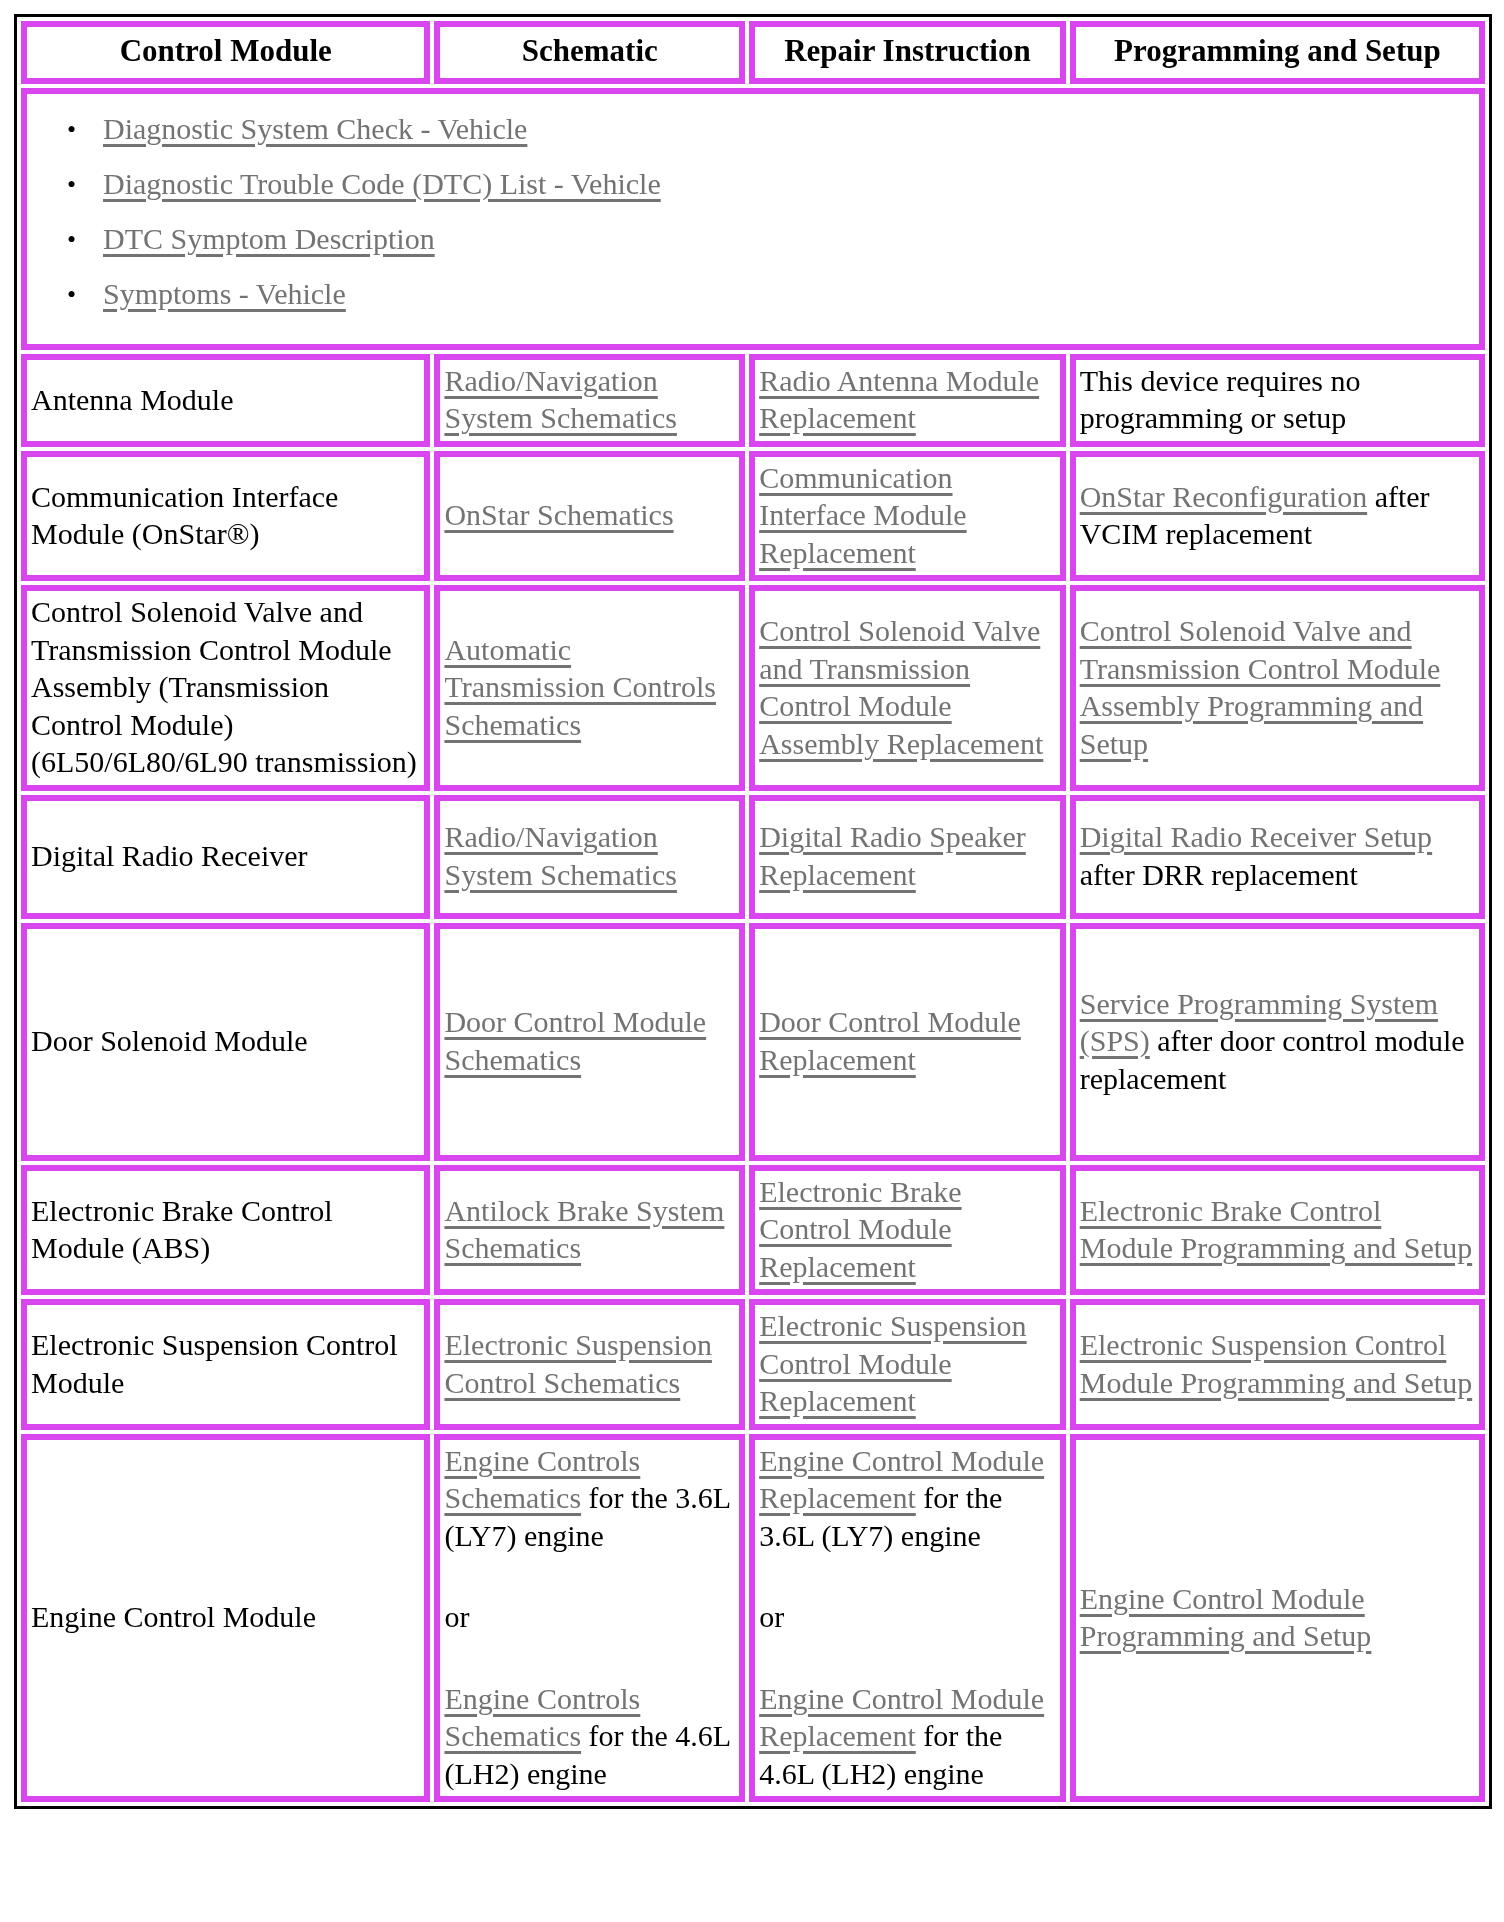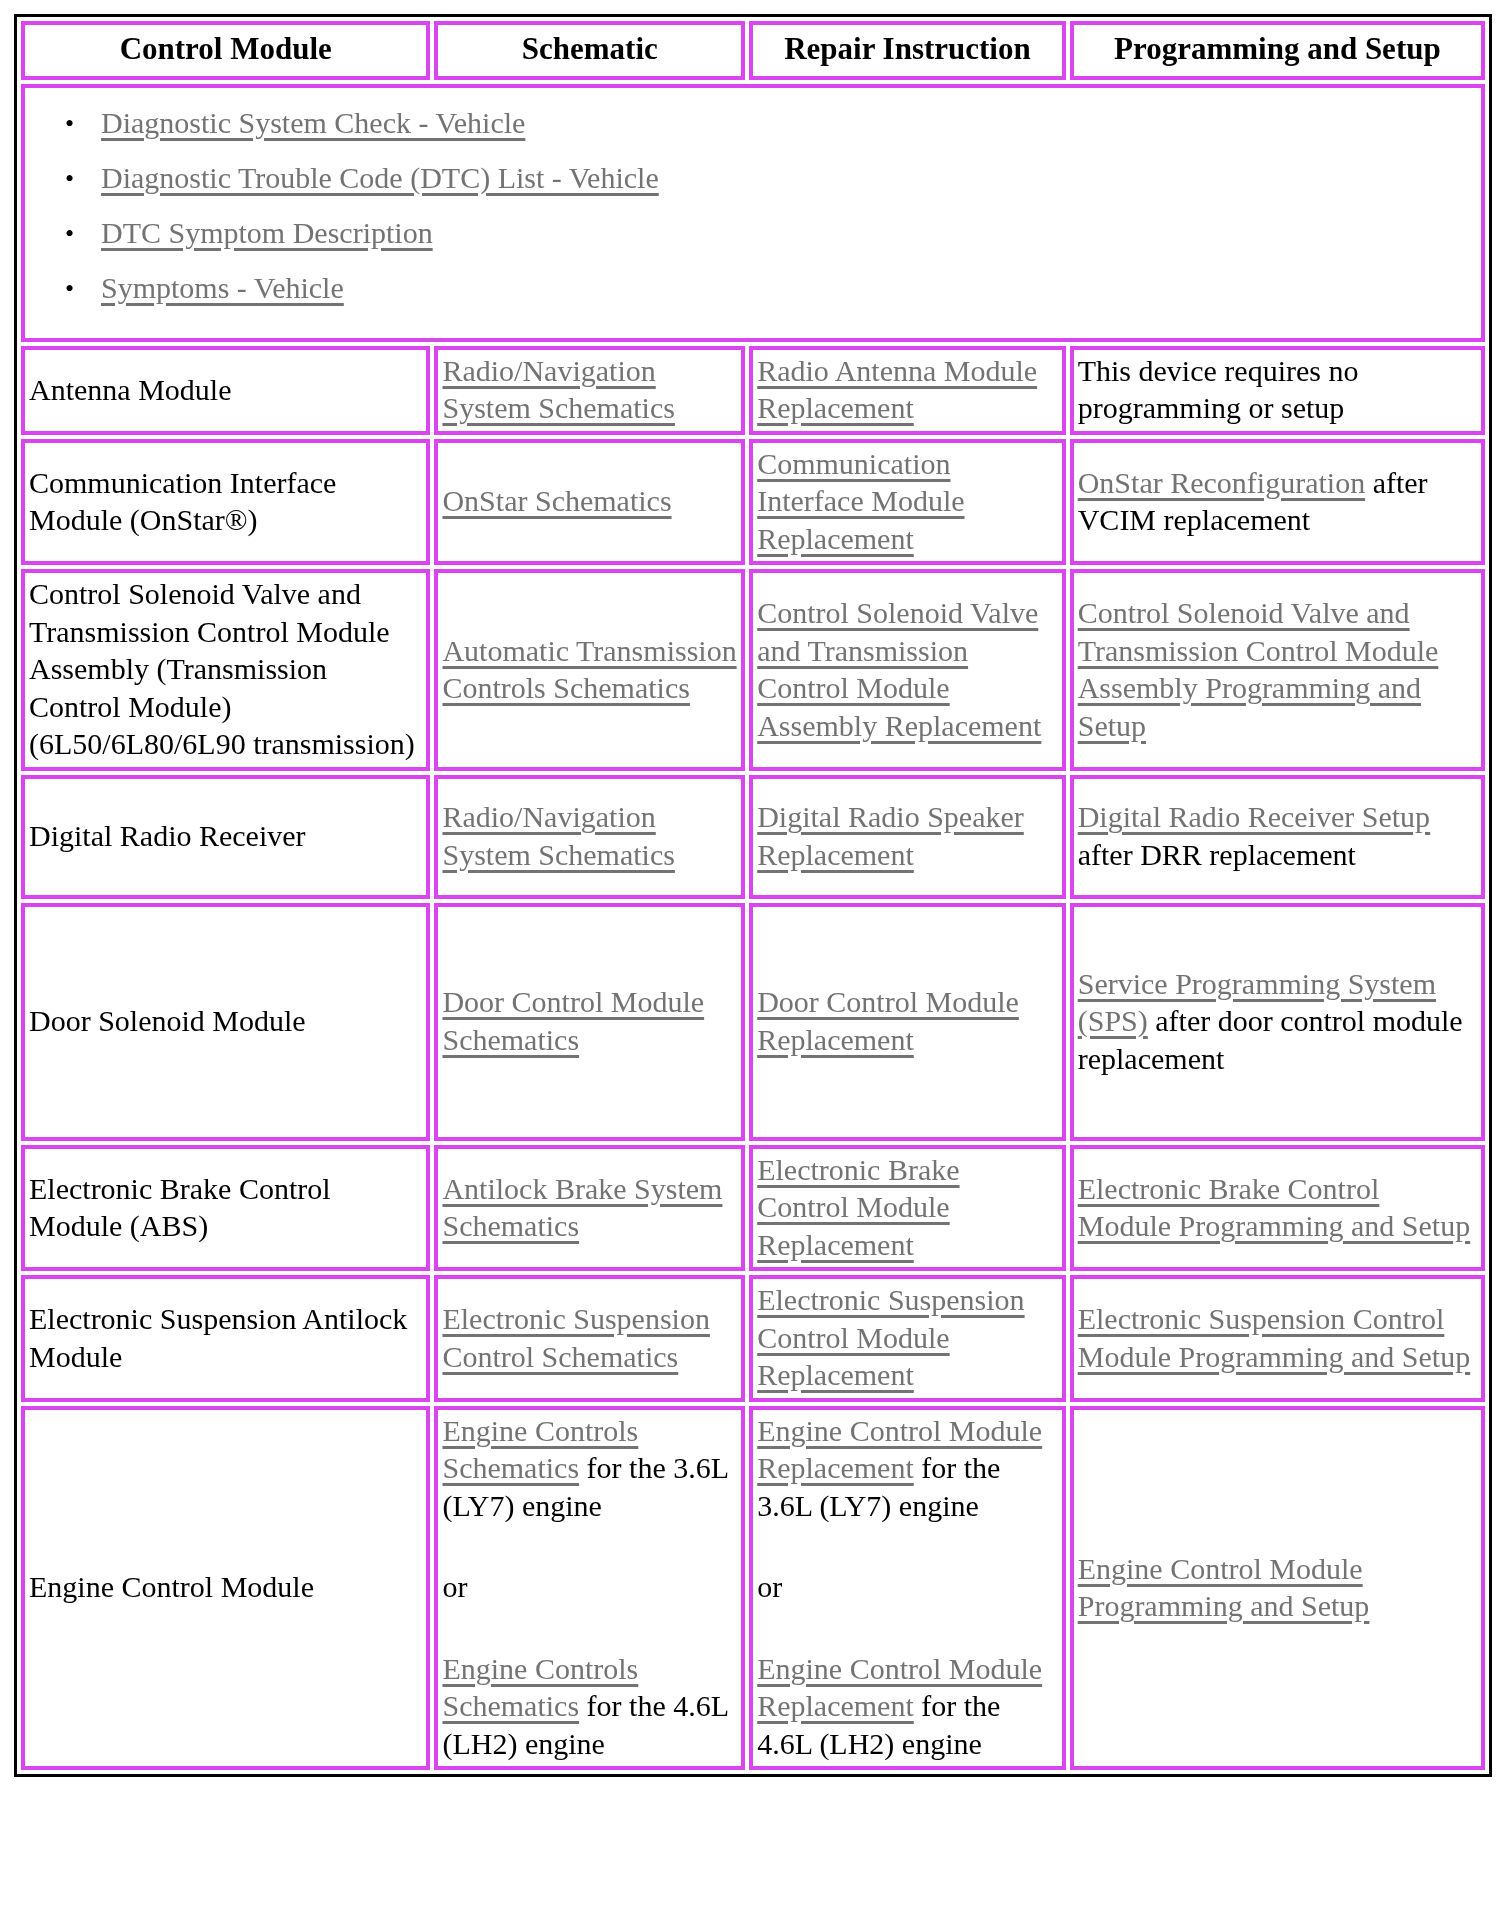--- a/index.html
+++ b/index.html
@@ -25,21 +25,21 @@
     border-collapse: separate;
     border-spacing: 4px;
     border: 3px solid #000000;
     background: #ffffff;
   }
   col.c1 { width: 28.2%; }
   col.c2 { width: 21.4%; }
   col.c3 { width: 21.8%; }
   col.c4 { width: 28.6%; }
   th, td {
-    border: 4px solid #d946ef;
+    border: 6px solid #d946ef;
     vertical-align: middle;
     font-size: 30px;
     line-height: 1.25;
     padding: 2px 3px 4px 4px;
     word-wrap: break-word;
   }
   th {
     font-weight: bold;
     font-size: 31px;
     text-align: center;
@@ -193,21 +193,21 @@
         </td>
         <td>
           <p class="cell-par"><a class="doclink" href="#">Electronic Brake Control Module Replacement</a></p>
         </td>
         <td>
           <p class="cell-par"><a class="doclink" href="#">Electronic Brake Control Module Programming and Setup</a></p>
         </td>
       </tr>
       <tr>
         <td>
-          <p class="cell-par"><span>Electronic Suspension Antilock Module</span></p>
+          <p class="cell-par"><span>Electronic Suspension Control Module</span></p>
         </td>
         <td>
           <p class="cell-par"><a class="doclink" href="#">Electronic Suspension Control Schematics</a></p>
         </td>
         <td>
           <p class="cell-par"><a class="doclink" href="#">Electronic Suspension Control Module Replacement</a></p>
         </td>
         <td>
           <p class="cell-par"><a class="doclink" href="#">Electronic Suspension Control Module Programming and Setup</a></p>
         </td>

